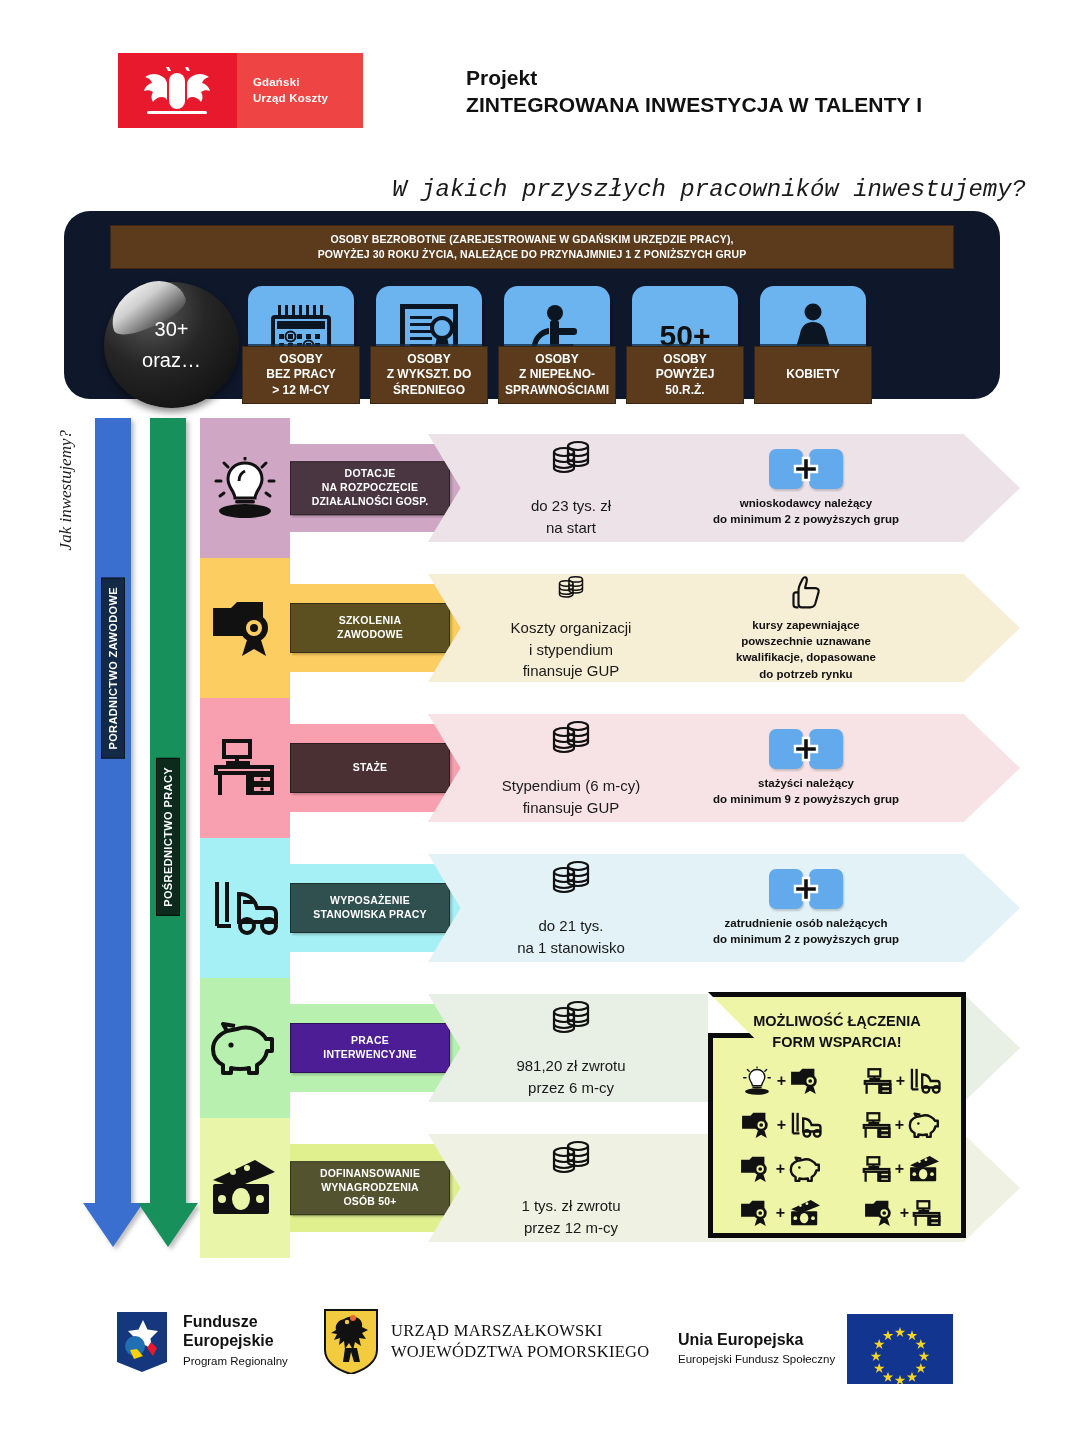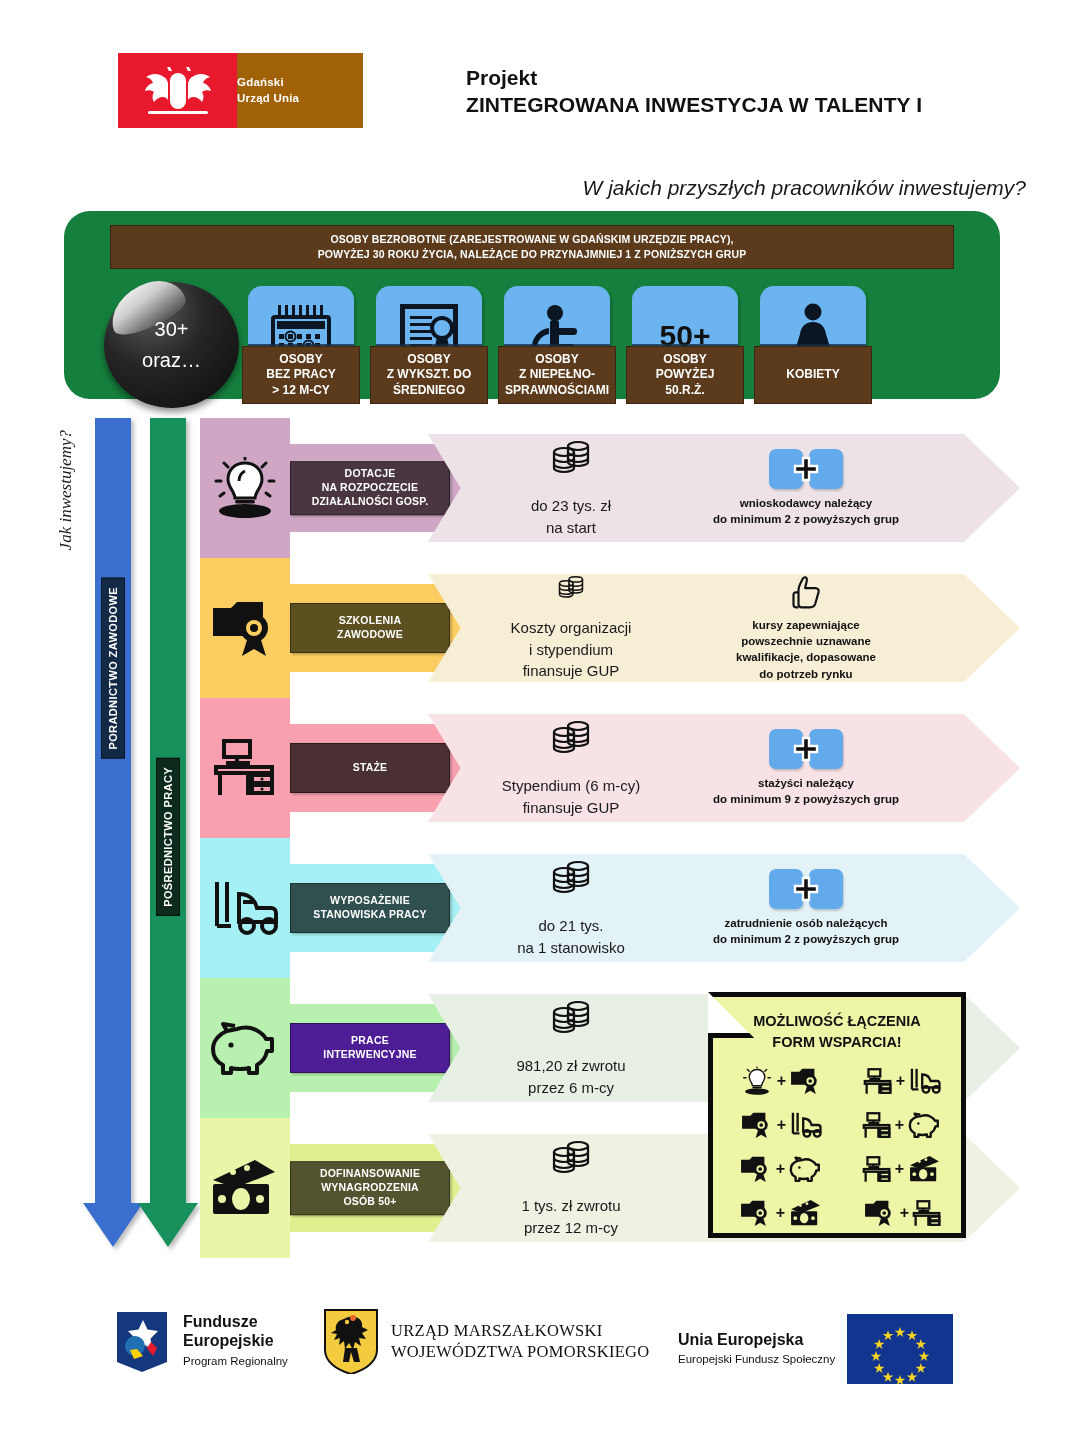--- a/index.html
+++ b/index.html
@@ -8,35 +8,35 @@
     width: 1072px; height: 1456px;
     background: #ffffff;
     font-family: "Liberation Sans", sans-serif;
     overflow: hidden;
   }
   #page { position: relative; width: 1072px; height: 1456px; background:#fff; }
 
   
   #logo-block { position:absolute; left:118px; top:53px; width:245px; height:75px; display:flex; }
   .logo-red { width:122px; height:75px; background:#e8192c; position:relative; }
-  .logo-blue { width:129px; height:75px; background:#a16207; display:flex; flex-direction:column;
-               justify-content:center; }
+  .logo-blue { width:129px; height:75px; background:#ef4444; display:flex; flex-direction:column;
+               justify-content:center; padding-left:16px; }
   .logo-blue span { color:#fff; font-size:11.5px; font-weight:bold; line-height:1.35; letter-spacing:.2px;}
   .crest { position:absolute; left:50%; top:50%; transform:translate(-50%,-50%); }
 
   #project-title { position:absolute; left:466px; top:65px; width:560px; }
   #project-title .l1 { font-size:21px; font-weight:bold; color:#111; line-height:1.28; }
   #project-title .l2 { font-size:21px; font-weight:bold; color:#111; line-height:1.28; letter-spacing:.1px;}
 
-  #question-top { position:absolute; right:46px; top:176px; font-family:Liberation Sans, sans-serif;
-                  font-style:italic; font-size:21px; color:#1a1a1a; }
+  #question-top { position:absolute; right:46px; top:176px; font-family:Liberation Mono, monospace;
+                  font-style:italic; font-size:24px; color:#1a1a1a; }
 
   
   #orange-banner { position:absolute; left:64px; top:211px; width:936px; height:188px;
-                   background:#15803d; border-radius:26px; }
+                   background:#0f172a; border-radius:26px; }
   #banner-heading { position:absolute; left:46px; top:14px; width:844px; height:44px;
                     background:#5b3b1c; border:1px solid #3c2611; display:flex; flex-direction:column;
                     align-items:center; justify-content:center; }
   #banner-heading span { color:#fff; font-size:10.5px; font-weight:bold; line-height:1.45;
                          letter-spacing:.1px; text-align:center; }
 
   #sticker { position:absolute; left:40px; top:71px; width:135px; height:126px; }
   .sticker-circ { position:absolute; inset:0;
       background: radial-gradient(circle at 34% 22%, #5c5c5c 0%, #262626 42%, #0a0a0a 100%);
       border-radius:50%; box-shadow: 0 4px 7px rgba(0,0,0,.45); }
@@ -143,21 +143,21 @@
           <rect x="41.5" y="32" width="5" height="5"></rect>
           <path d="M30 14c-6-4-12-4-18 0 4 1 6 3 7 6-4 1-7 4-8 8 3-1 6-1 9 1-2 3-2 7 0 10 2-3 5-5 9-5 2 0 4 1 5 3V20c-1-3-2-5-4-6z"></path>
           <path d="M58 14c6-4 12-4 18 0-4 1-6 3-7 6 4 1 7 4 8 8-3-1-6-1-9 1 2 3 2 7 0 10-2-3-5-5-9-5-2 0-4 1-5 3V20c1-3 2-5 4-6z"></path>
           <rect x="14" y="48" width="60" height="3" rx="1.5"></rect>
           <path d="M33 4h3l2 4h-3zM52 4h3l2 4h-3z"></path>
         </g>
       </svg>
     </div>
     <div class="logo-blue">
       <span>Gdański</span>
-      <span>Urząd Unia</span>
+      <span>Urząd Koszty</span>
     </div>
   </div>
 
   <div id="project-title">
     <div class="l1">Projekt</div>
     <div class="l2">ZINTEGROWANA INWESTYCJA W TALENTY I</div>
   </div>
 
   <div id="question-top">W jakich przyszłych pracowników inwestujemy?</div>
 

